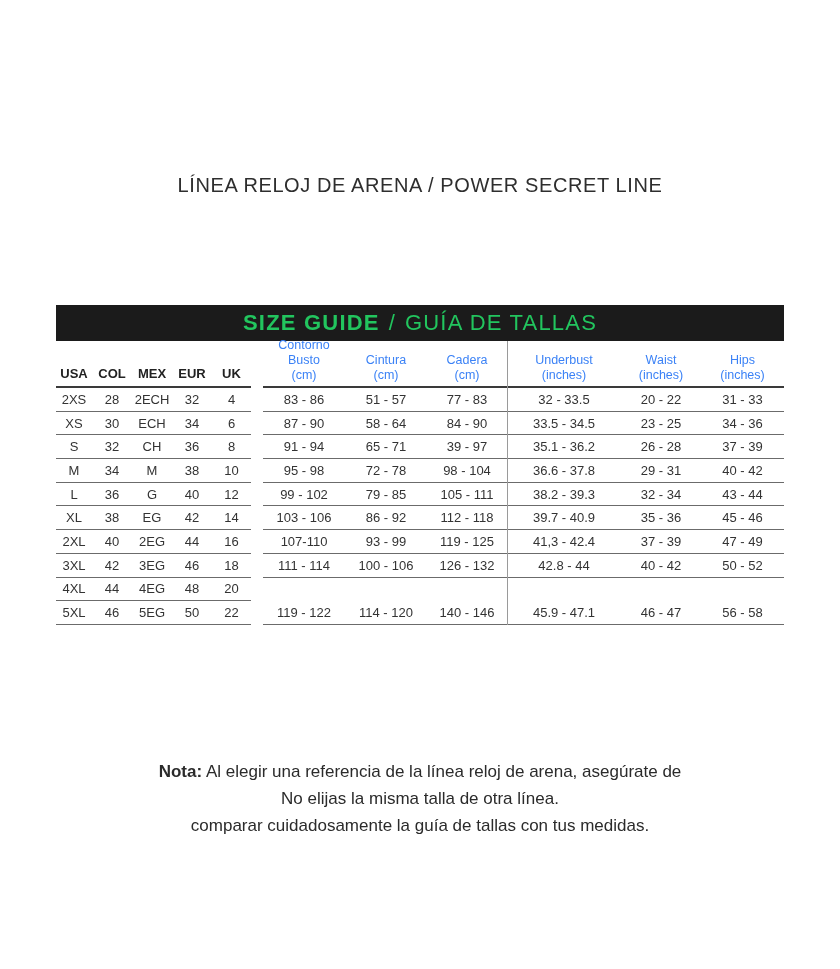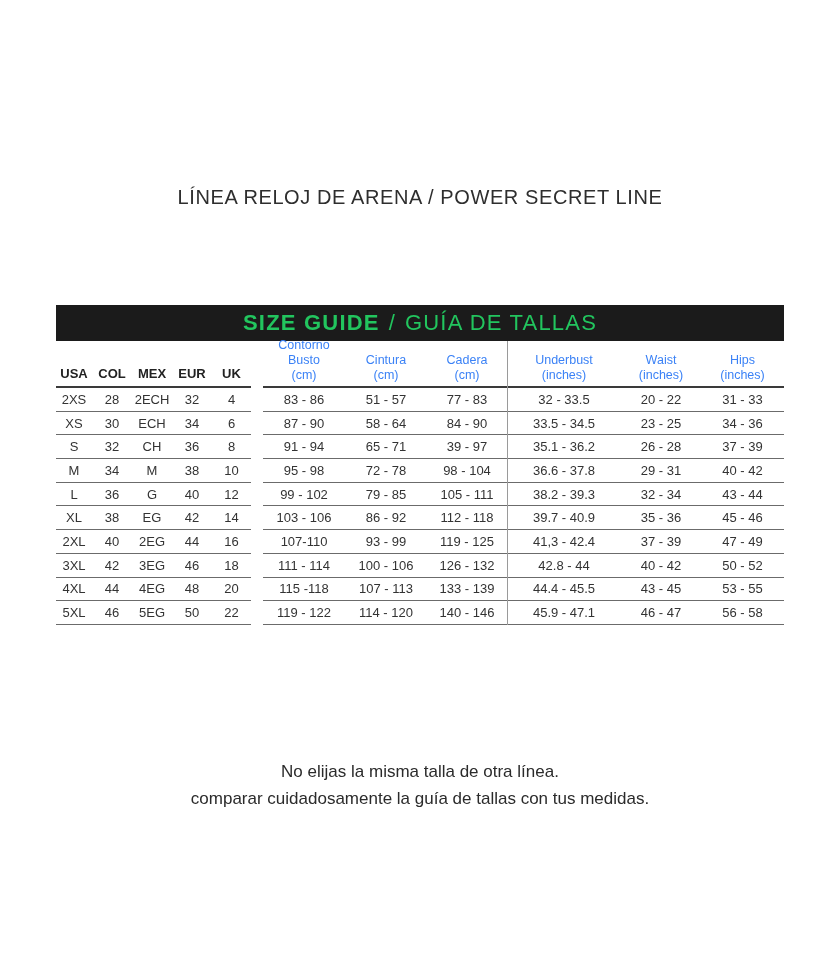--- a/index.html
+++ b/index.html
@@ -6,21 +6,21 @@
   .page{
     position:relative;
     width:840px;height:969px;
     background:#ffffff;
     font-family:"Liberation Sans", sans-serif;
     color:#2b2b2b;
     overflow:hidden;
   }
   
   .collection-title{
-    position:absolute;top:186px;left:0;width:840px;
+    position:absolute;top:174px;left:0;width:840px;
     text-align:center;
     font-size:20px;letter-spacing:.6px;
     color:#2e2e2e;
     font-weight:400;
   }
   
   .table-wrap{
     position:absolute;top:305px;left:56px;width:728px;
   }
   .banner{
@@ -285,28 +285,20 @@
 
         <div class="trow">
           <div class="grp-sizes">
             <span class="cell w-usa">4XL</span>
             <span class="cell w-col">44</span>
             <span class="cell w-mex">4EG</span>
             <span class="cell w-eur">48</span>
             <span class="cell w-uk">20</span>
           </div>
           <div class="grp-gap"></div>
-          <div class="grp-rest">
-            <span class="cell w-busto">115 -118</span>
-            <span class="cell w-cintura">107 - 113</span>
-            <span class="cell w-cadera">133 - 139</span>
-            <span class="cell w-under">44.4 - 45.5</span>
-            <span class="cell w-waist">43 - 45</span>
-            <span class="cell w-hips">53 - 55</span>
-          </div>
         </div>
 
         <div class="trow">
           <div class="grp-sizes">
             <span class="cell w-usa">5XL</span>
             <span class="cell w-col">46</span>
             <span class="cell w-mex">5EG</span>
             <span class="cell w-eur">50</span>
             <span class="cell w-uk">22</span>
           </div>
@@ -319,17 +311,18 @@
             <span class="cell w-waist">46 - 47</span>
             <span class="cell w-hips">56 - 58</span>
           </div>
         </div>
       </div>
 
     <div class="vline"></div>
   </div>
 
   <div class="note">
+    <div><b>Nota:</b> <span>Al elegir una referencia de la línea reloj de arena, asegúrate de</span></div>
     <div>No elijas la misma talla de otra línea.</div>
     <div>comparar cuidadosamente la guía de tallas con tus medidas.</div>
   </div>
 
 </div>
 
 </body></html>

